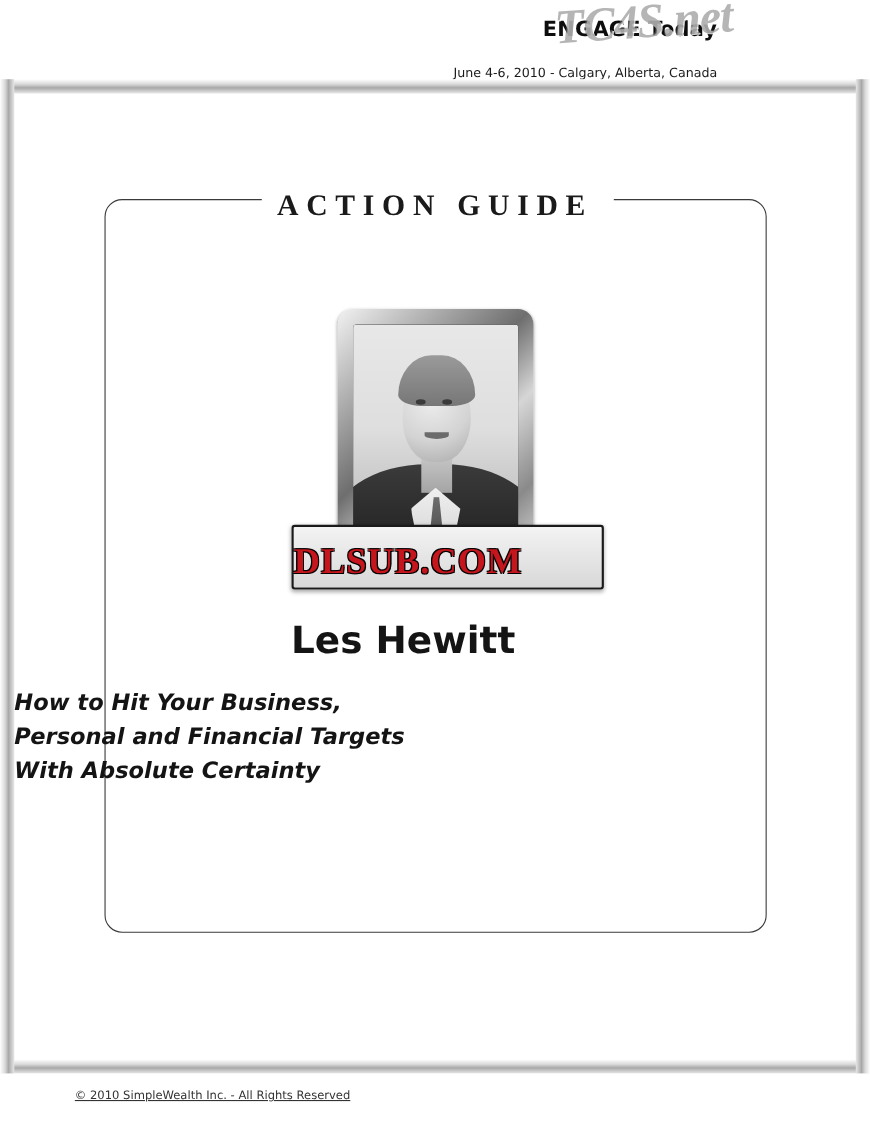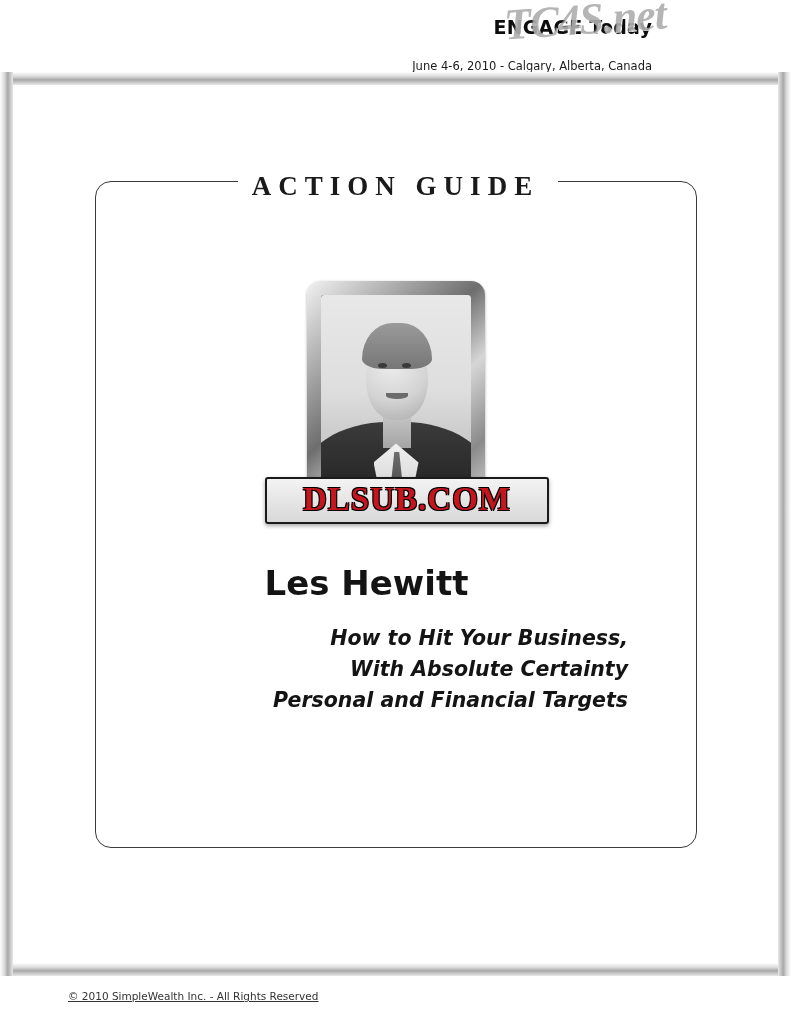--- a/index.html
+++ b/index.html
@@ -245,30 +245,29 @@
     background: #6b6b6b;
     border-radius: 0 0 60% 60%;
   }
 
   
   .wm-dlsub {
     position: absolute;
     left: 252px;
     top: 392px;
     width: 280px;
-    text-align: center;
     font-family: "Liberation Serif", serif;
     font-weight: bold;
     font-size: 33px;
     letter-spacing: 1px;
     color: #c4161c;
     background: linear-gradient(to bottom, #f3f3f3, #d8d8d8);
     border: 2px solid #1a1a1a;
     border-radius: 3px;
-    padding: 2px 0 4px;
+    padding: 14px 0 4px;
     text-shadow:
       -1px -1px 0 #000, 1px -1px 0 #000,
       -1px  1px 0 #000, 1px  1px 0 #000;
     box-shadow: 0 2px 4px rgba(0,0,0,0.35);
     z-index: 5;
   }
 
   
   .speaker-name {
     position: absolute;
@@ -279,21 +278,21 @@
     font-family: "DejaVu Sans", sans-serif;
     font-size: 34px;
     font-weight: bold;
     color: #141414;
   }
   .subtitle {
     position: absolute;
     left: 0;
     top: 538px;
     width: 615px;
-    text-align: right;
+    text-align: left;
     font-family: "DejaVu Sans", sans-serif;
     font-size: 20.5px;
     font-weight: bold;
     font-style: italic;
     color: #141414;
     line-height: 31px;
   }
 
   
   .footer {
@@ -369,22 +368,22 @@
         </div>
       </div>
     </div>
 
     <div class="wm-dlsub">DLSUB.COM</div>
 
     <div class="speaker-name">Les Hewitt</div>
 
     <div class="subtitle">
       <div>How to Hit Your Business,</div>
+      <div>Personal and Financial Targets</div>
       <div>With Absolute Certainty</div>
-      <div>Personal and Financial Targets</div>
     </div>
 
   </div>
 
   <div class="footer">
     <div class="copyright">© 2010 SimpleWealth Inc. - All Rights Reserved</div>
   </div>
 
 </div>
 

